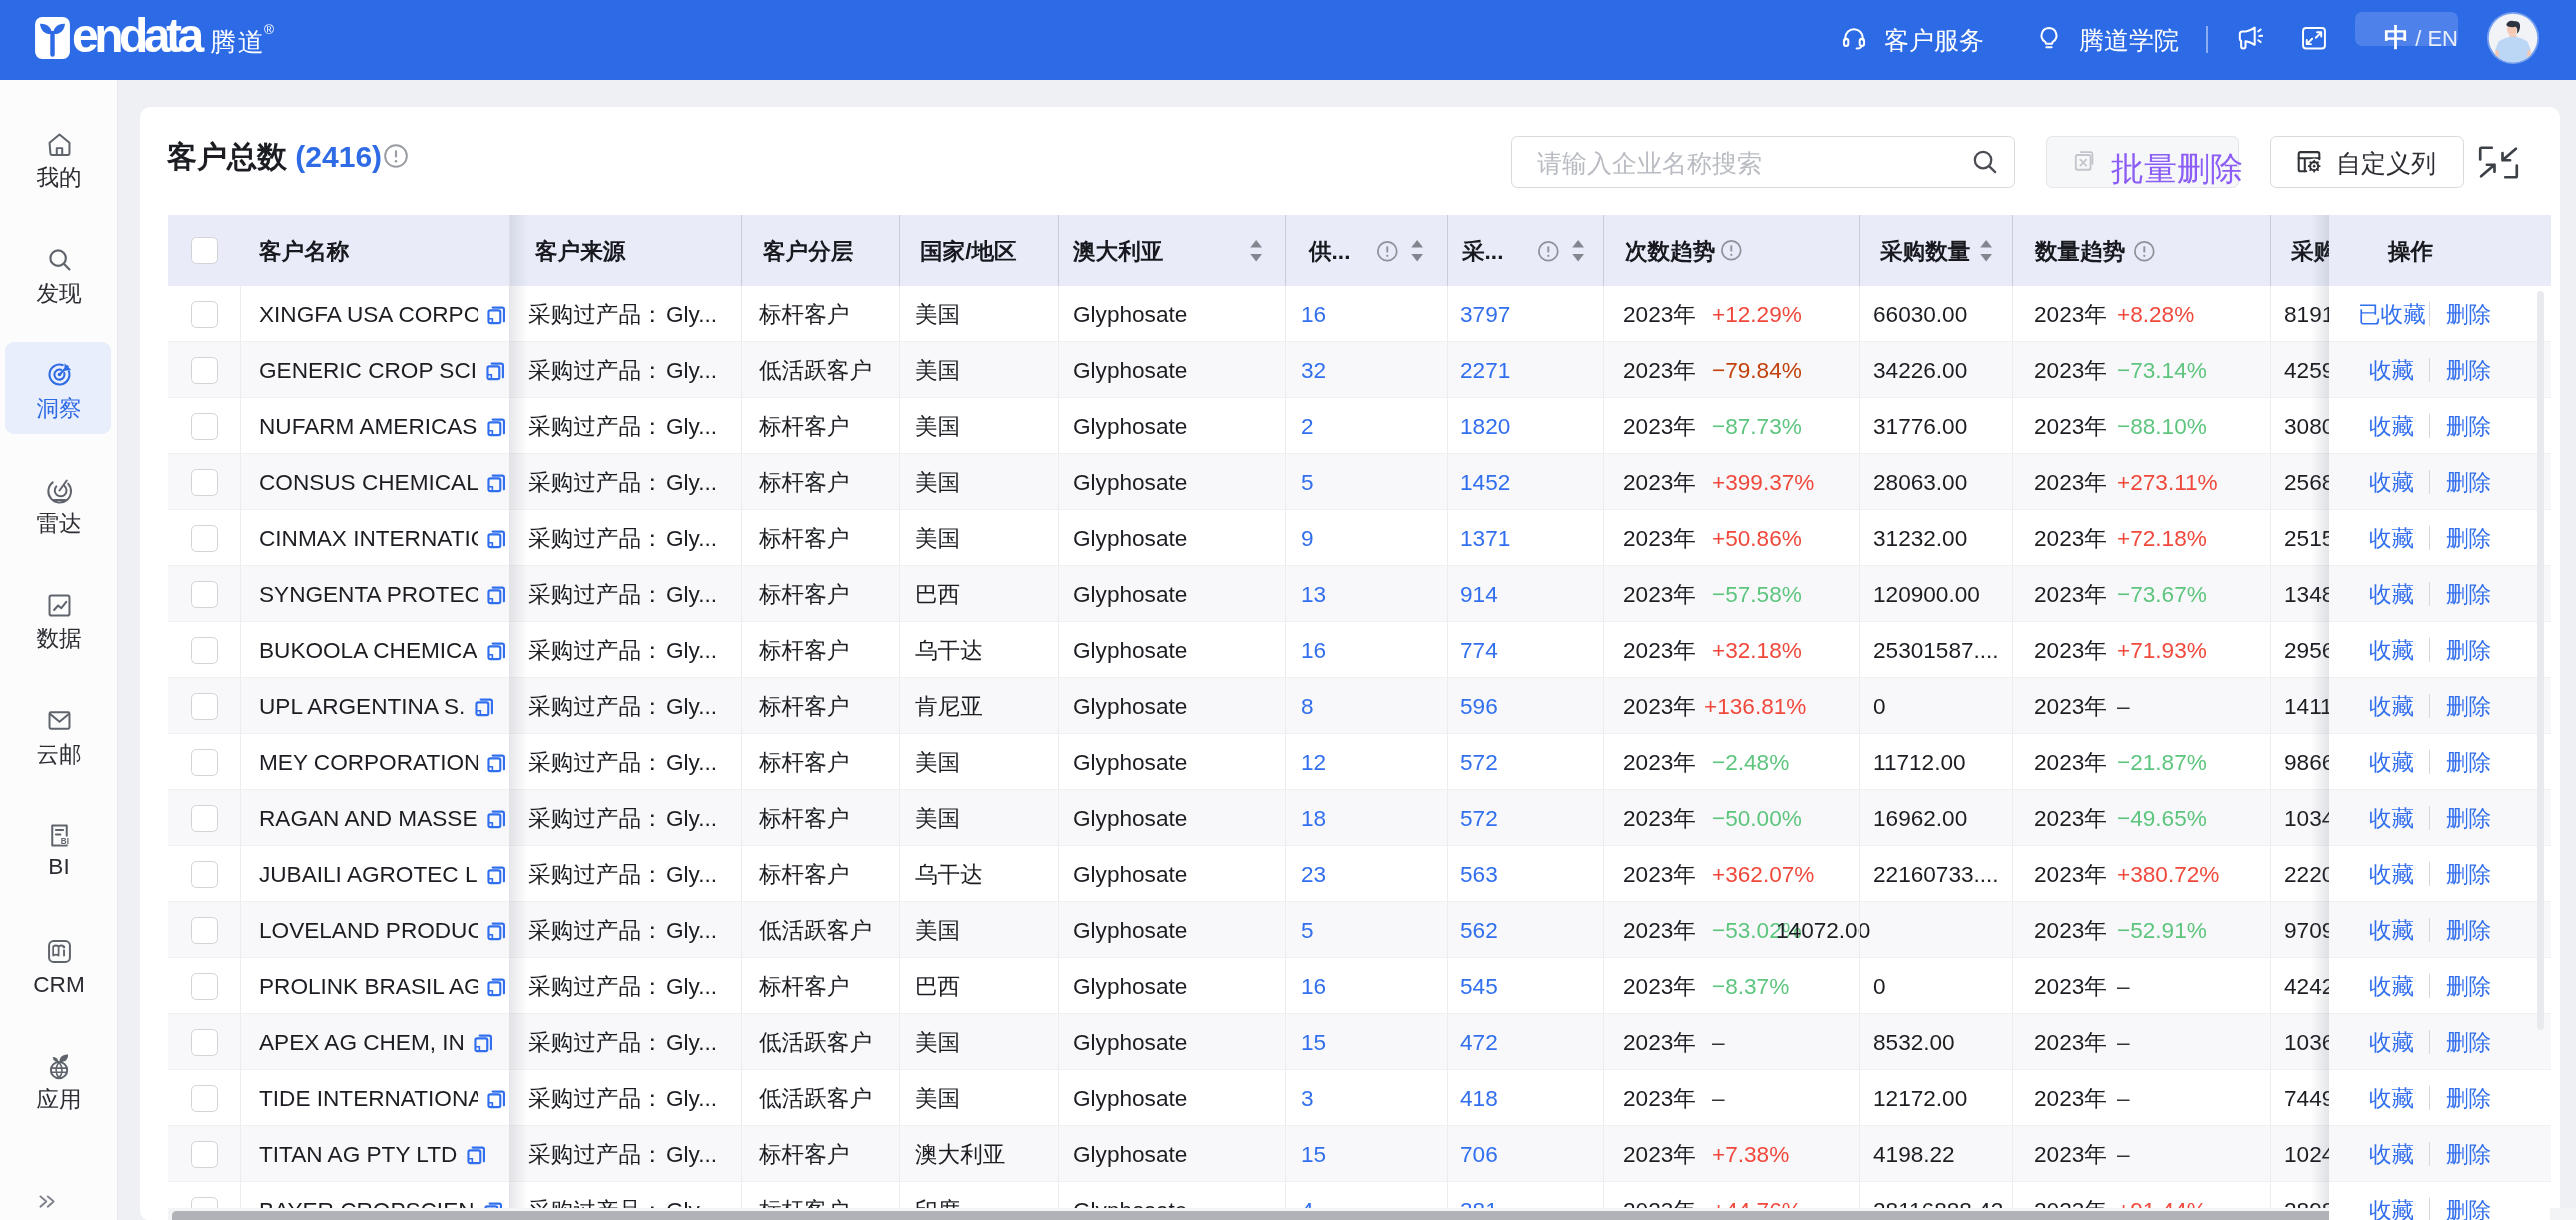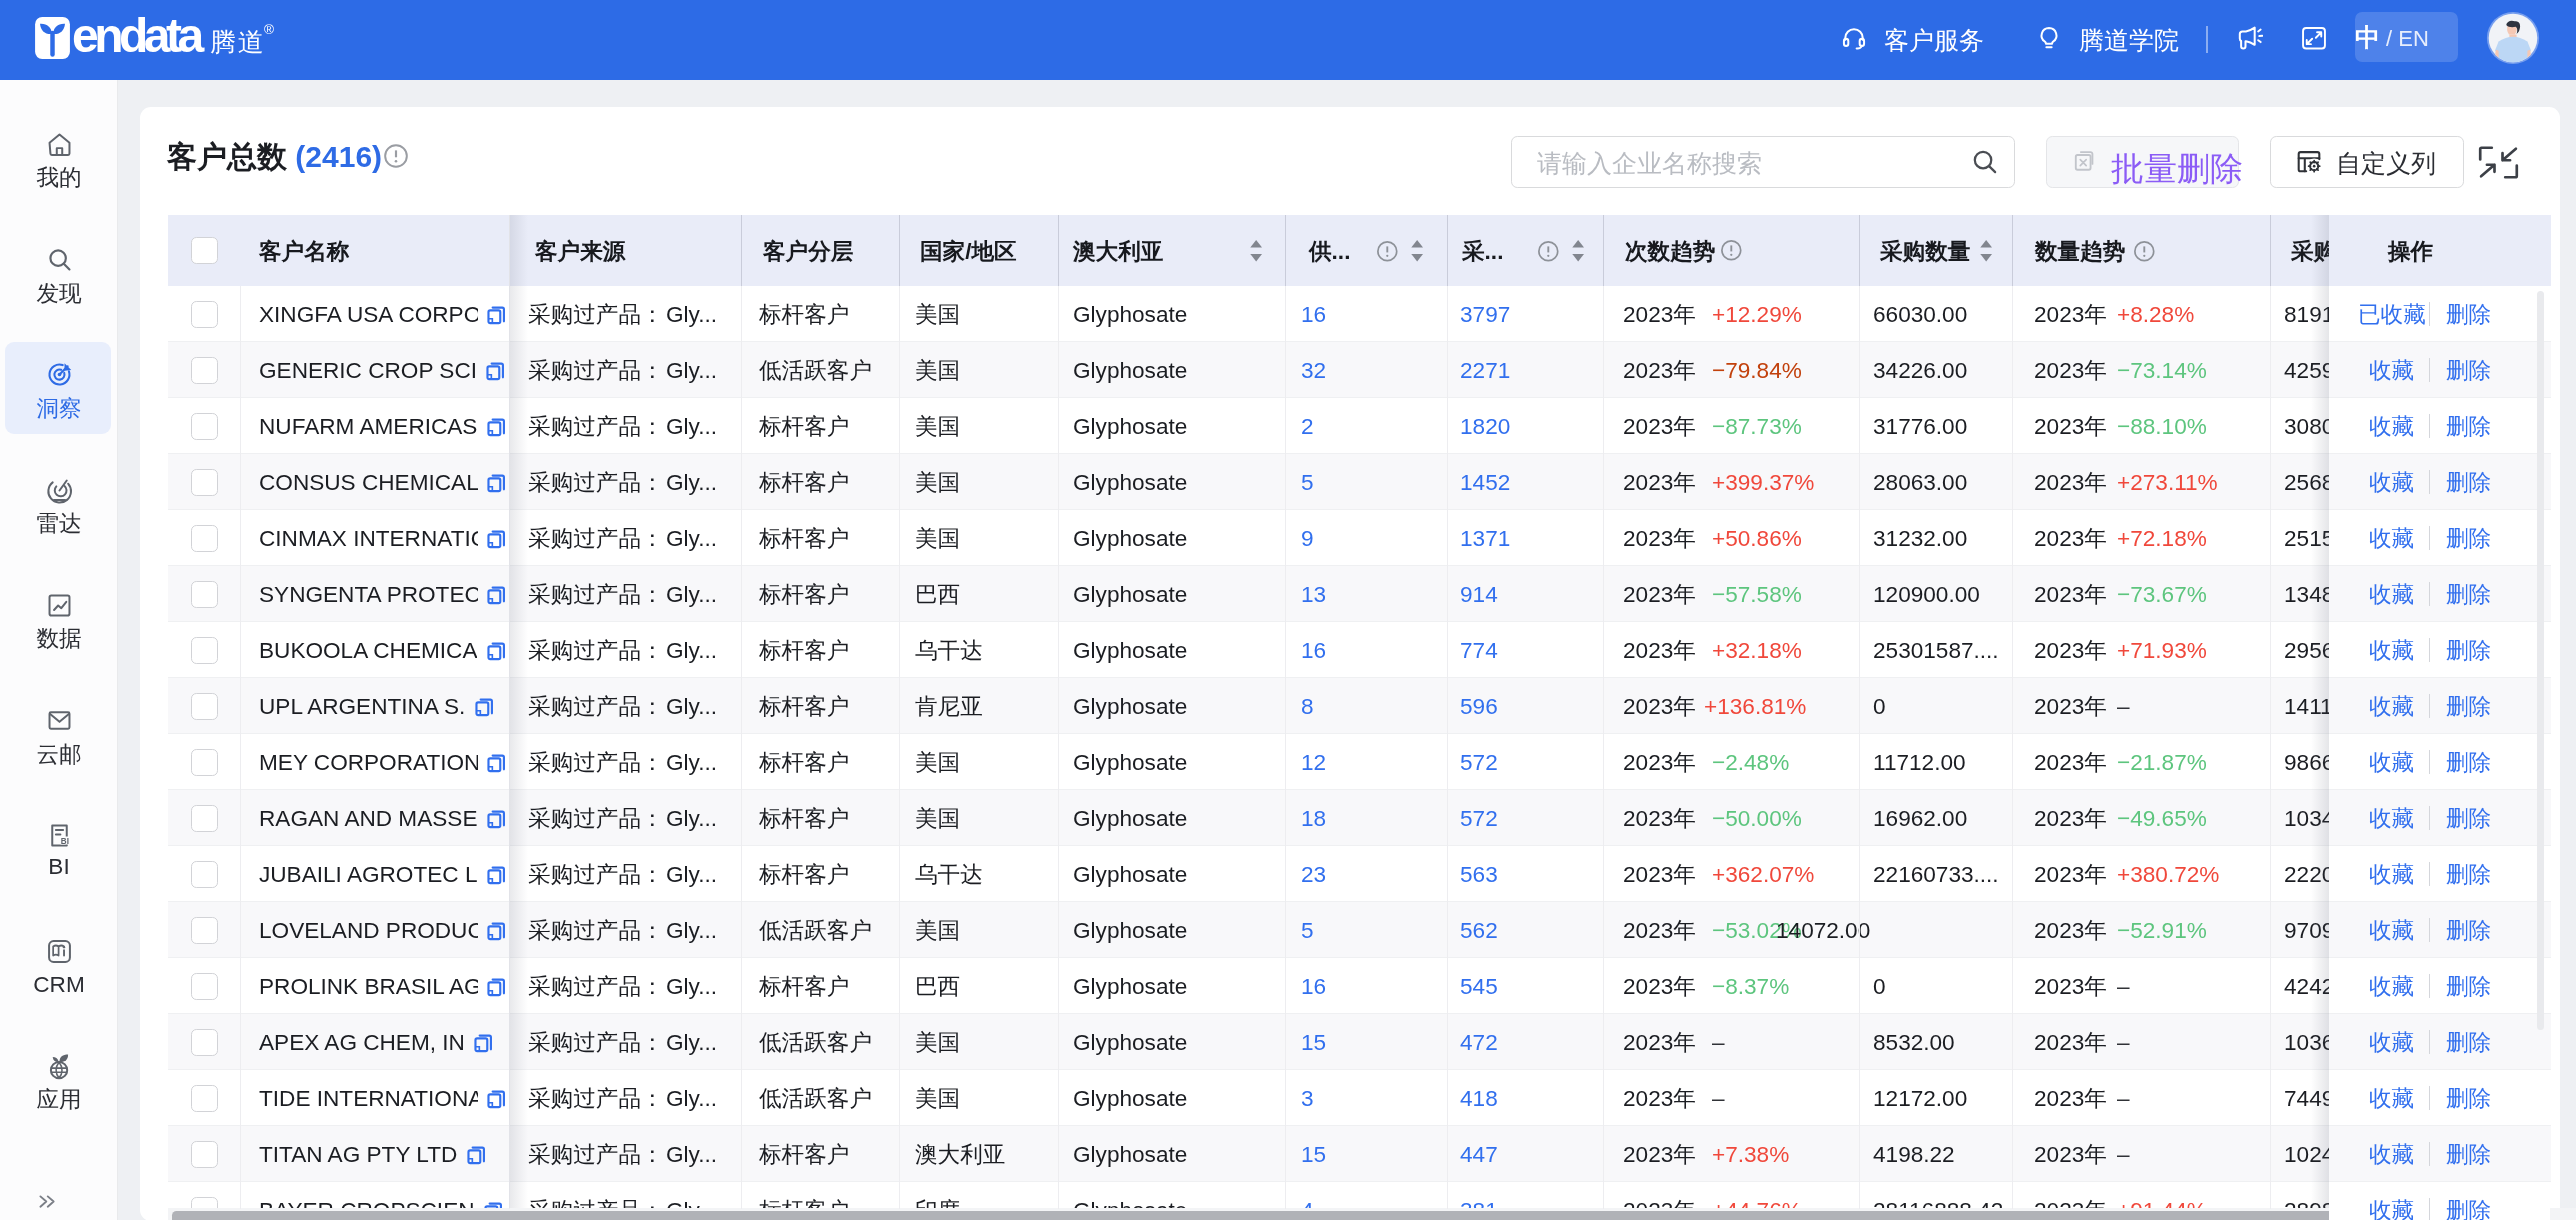--- a/index.html
+++ b/index.html
@@ -40,21 +40,21 @@
 <span class="tb" style="left:2079px">腾道学院</span>
 <div style="position:absolute;left:2206px;top:26px;width:1.8px;height:27px;background:rgba(255,255,255,.45)"></div>
 <div style="position:absolute;left:2235px;top:24.4px"><svg width="28" height="28" viewBox="0 0 32 32" style="display:inline-block;vertical-align:top" fill="none" stroke="#ffffff" stroke-width="2.3" stroke-linecap="round" stroke-linejoin="round">
       <path d="M5.5 11.5 C5.5 9.8 6.8 8.5 8.5 8.5 L12.5 8.5 C16.5 7.8 19.5 6.3 22.5 4.2 L22.5 23.8 C19.5 21.7 16.5 20.2 12.5 19.6 L12 19.6 L12 25.5 C12 26.9 10.9 28 9.5 28 C8.1 28 7 26.9 7 25.5 L7 19.3 C6 18.8 5.5 17.8 5.5 16.5 Z"></path>
       <path d="M26.5 8.5 l2.8-2.2 M27.8 13.8 l3.4-.3 M26.5 18.5 l2.8 2.2" stroke-width="2.2"></path>
     </svg></div>
 <div style="position:absolute;left:2300px;top:24.4px"><svg width="28" height="28" viewBox="0 0 32 32" style="display:inline-block;vertical-align:top" fill="none" stroke="#ffffff" stroke-width="2.3" stroke-linecap="round" stroke-linejoin="round">
       <rect x="3.5" y="4.5" width="25" height="23.5" rx="3.5" stroke-width="2.2"></rect>
       <path d="M19.5 9.5 h4.8 M24.3 9.5 v4.8 M24.3 9.5 l-6.2 6.2 M12.5 23 H7.7 M7.7 23 v-4.8 M7.7 23 l6.2-6.2" stroke-width="2.2"></path>
     </svg></div>
-<div style="position:absolute;left:2355px;top:11.8px;width:103px;height:50px;background:rgba(255,255,255,.16);border-radius:7.2px;text-align:left;line-height:50px"><span style="font-size:25px;color:#fff;font-weight:bold">中</span><span style="font-size:22px;color:#e8eefc"> / EN</span></div>
+<div style="position:absolute;left:2355px;top:11.8px;width:103px;height:34px;background:rgba(255,255,255,.16);border-radius:7.2px;text-align:right;line-height:50px"><span style="font-size:25px;color:#fff;font-weight:bold">中</span><span style="font-size:22px;color:#e8eefc"> / EN</span></div>
 <svg style="position:absolute;left:2486px;top:11px" width="54" height="54" viewBox="0 0 60 60">
     <circle cx="30" cy="30" r="29" fill="rgba(255,255,255,0.35)"></circle>
     <circle cx="30" cy="30" r="27" fill="#f1f3f7"></circle>
     <clipPath id="avc">
       <circle cx="30" cy="30" r="27"></circle>
     </clipPath>
     <g clip-path="url(#avc)">
       <path d="M26 26 h8 v8 h-8 z" fill="#f5c8b4"></path>
       <path d="M24.5 14 q6.5-3 9 2.5 q2 5-1.5 9.5 h-6.5 q-3.5-4-1-12" fill="#f5c8b4"></path>
       <path d="M22.5 15.5 C23 11.5 28 9.5 32 11.5 C36.5 10.5 39 15 37.5 19.5 C37 22.5 36 24 34 25.5 C35.5 21 34.5 18.5 33 17.5 C29 18.5 24.5 18 22.5 15.5 Z" fill="#2e3440"></path>
@@ -648,21 +648,21 @@
         <rect x="4.4" y="8.2" width="11.6" height="12.6" rx="1.6" fill="none" stroke="#316fee" stroke-width="2.1"></rect>
         <path d="M4.8 16.5 l3.4 0 0 3.6" fill="none" stroke="#316fee" stroke-width="1.6"></path>
       </svg>
     </span>
     <span class="t" style="left:360px">采购过产品：</span>
     <span class="t" style="left:498px">Gly...</span>
     <span class="t" style="left:591px">标杆客户</span>
     <span class="t" style="left:747px">澳大利亚</span>
     <span class="t" style="left:905px">Glyphosate</span>
     <span class="t" style="left:1133px;color:#316fee">15</span>
-    <span class="t" style="left:1292px;color:#316fee">447</span>
+    <span class="t" style="left:1292px;color:#316fee">706</span>
     <span class="t" style="left:1455px">2023年</span>
     <span class="t" style="left:1544px;color:#f0483b">+7.38%</span>
     <span class="t" style="left:1705px">4198.22</span>
     <span class="t" style="left:1866px">2023年</span>
     <span class="t" style="left:1949px;color:#303237">–</span>
     <span class="t" style="left:2116px">10243</span>
     <span class="fixcell" style="background:#f8f8fa"></span>
     <span class="t" style="left:2201px;color:#316fee;z-index:6">收藏</span>
     <span style="position:absolute;left:2261px;top:16.3px;width:0.9px;height:23.5px;background:#d4d6db;z-index:6"></span>
     <span class="t" style="left:2278px;color:#316fee;z-index:6">删除</span>

